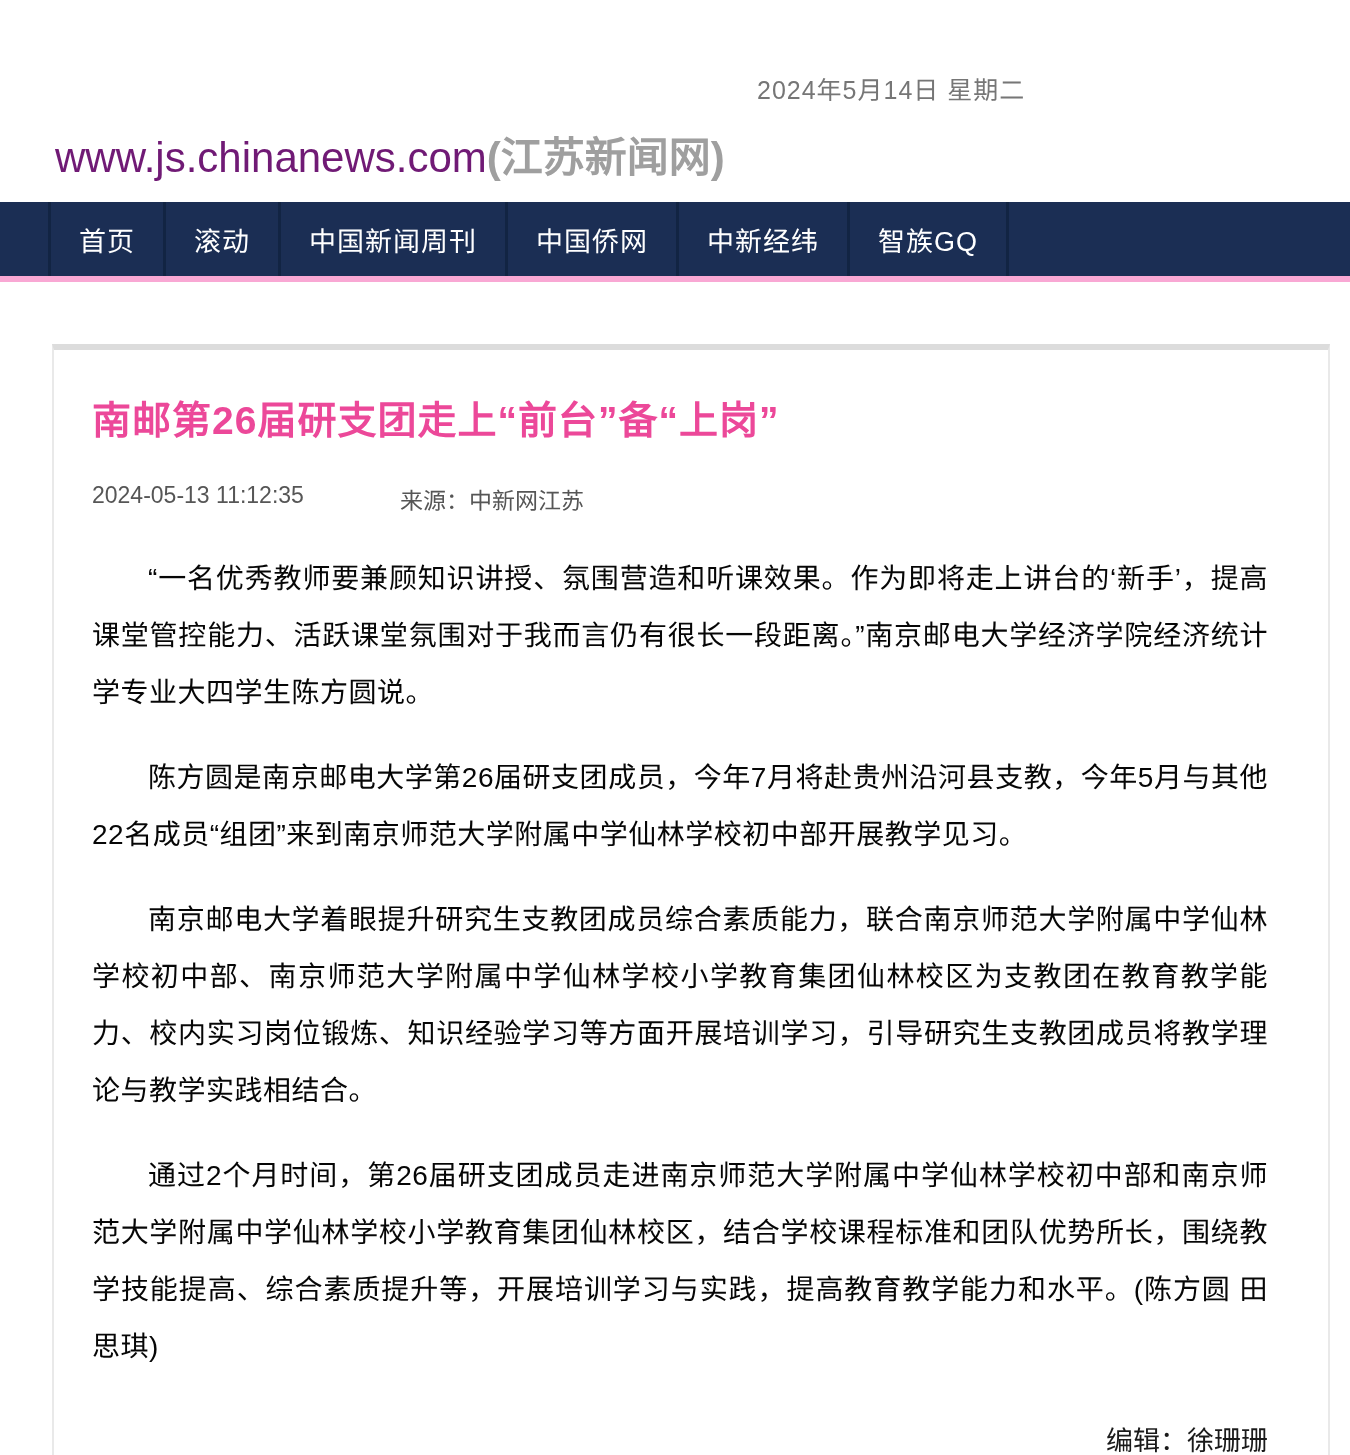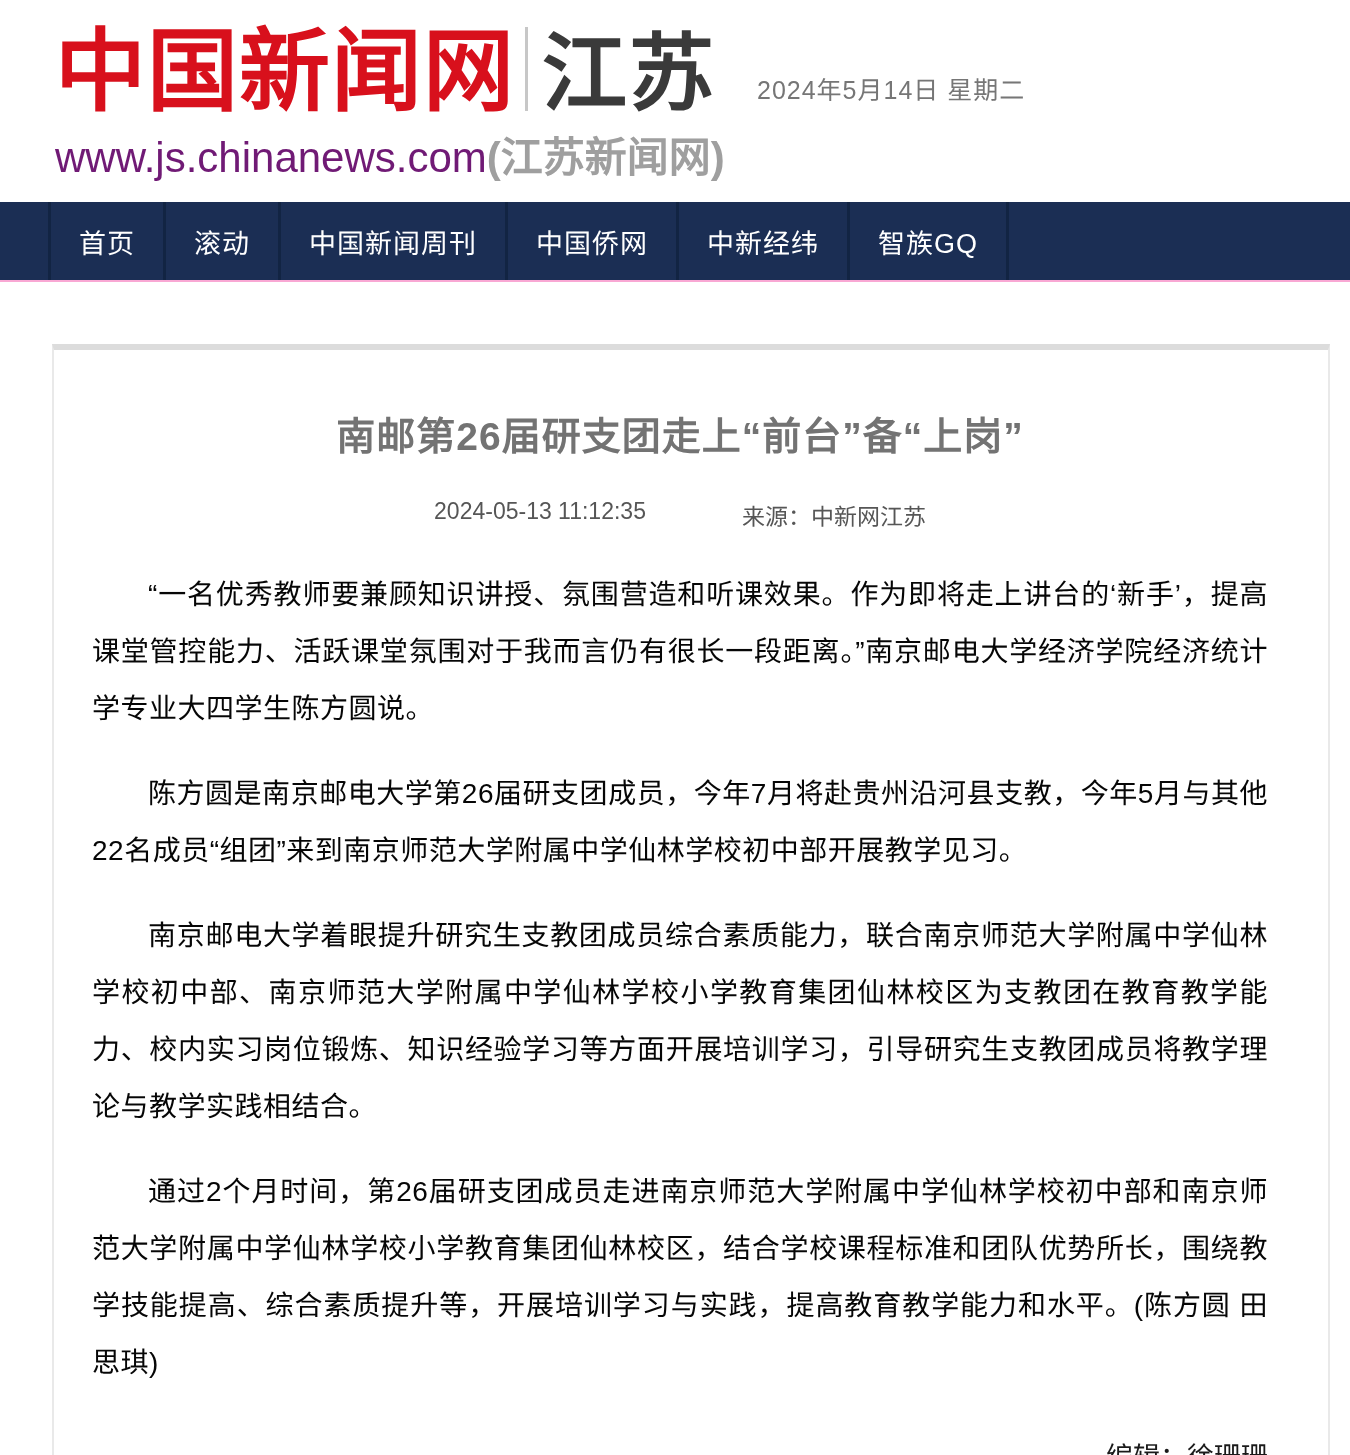--- a/index.html
+++ b/index.html
@@ -42,21 +42,21 @@
   .site-url { margin-top: 4px; height: 52px; line-height: 48px; white-space: nowrap; }
   .url-main { font-size: 42px; font-weight: normal; color: #701a75; letter-spacing: 0px; }
   .url-paren { font-size: 42px; font-weight: bold; color: #9f9f9f; }
 
   
   .main-nav {
     margin-top: 16px;
     height: 80px;
     background: var(--nav-bg, #1b2e54);
     display: flex; align-items: stretch;
-    border-bottom: 2px solid #f9a8d4;
+    border-bottom: 6px solid #f9a8d4;
   }
   .nav-lead { width: 48px; }
   .nav-item {
     display: flex; align-items: center;
     padding: 0 28px;
     border-left: 3px solid var(--nav-divider, #122443);
     color: #ffffff; text-decoration: none;
     font-size: 27px; letter-spacing: 1px;
   }
   .nav-fill { flex: 1; border-left: 3px solid var(--nav-divider, #122443); }
@@ -64,50 +64,47 @@
   
   .article-card {
     margin: 62px 0 0 52px;
     width: 1278px;
     border: 2px solid var(--card-border, #e9e9e9);
     border-top: 6px solid var(--card-border-top, #dcdcdc);
     padding: 46px 60px 30px 38px;
     background: #ffffff;
   }
   .article-title {
-    margin: 16px; text-align: center;
-    font-size: 39px; font-weight: bold; color: #737373;
+    margin: 0; 
+    font-size: 39px; font-weight: bold; color: #ec4899;
     letter-spacing: 1px; line-height: 50px;
   }
   .article-meta {
     margin-top: 36px;
-    display: flex; justify-content: center; gap: 96px;
+    display: flex; gap: 96px;
     font-size: 23px; color: #565656;
   }
   .article-body p {
     margin: 28px 0 0;
     font-size: 28px; line-height: 57px; color: #060606;
     text-indent: 2em; text-align: justify;
     letter-spacing: 0.5px;
   }
   .article-body p:first-of-type { margin-top: 34px; }
   .article-editor {
     margin-top: 44px;
     text-align: right;
     font-size: 27px; color: #1a1a1a;
   }
 </style>
 </head>
 <body>
 
 <header class="site-header">
   <div class="header-top">
-    <a class="logo-link" href="#">
-      <span class="logo-cn">中国新闻网</span><span class="logo-divider"></span><span class="logo-region">江苏</span>
-    </a>
     <div class="header-date">2024年5月14日 星期二</div>
   </div>
   <div class="site-url">
     <span class="url-main">www.js.chinanews.com</span><span class="url-paren">(江苏新闻网)</span>
   </div>
 </header>
 
 <nav class="main-nav">
   <div class="nav-lead"></div>
   <a class="nav-item" href="#">首页</a>

